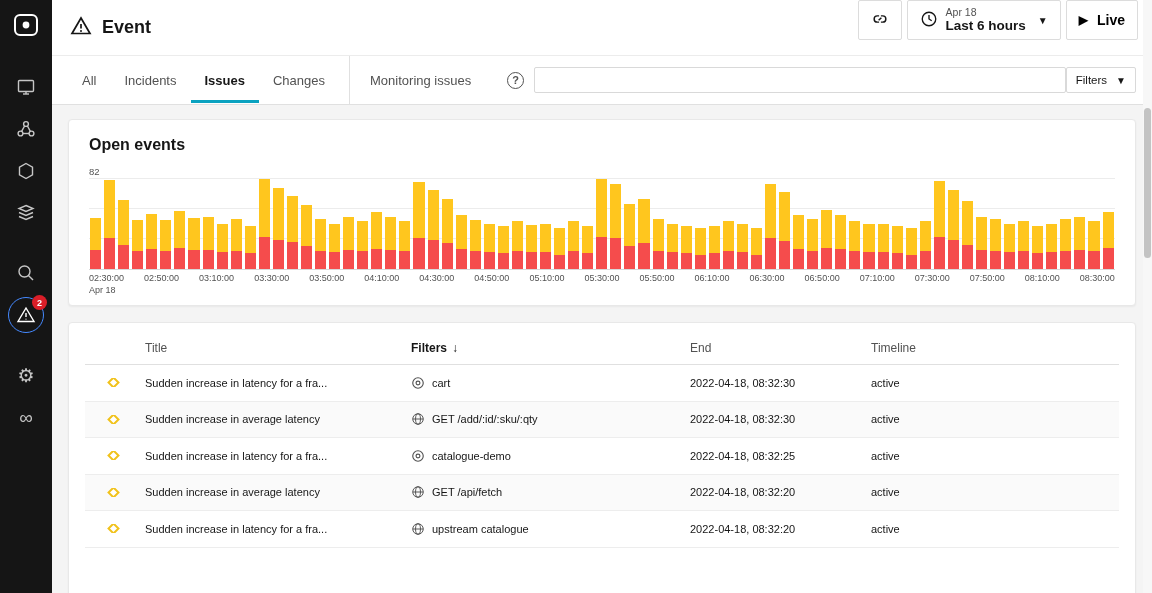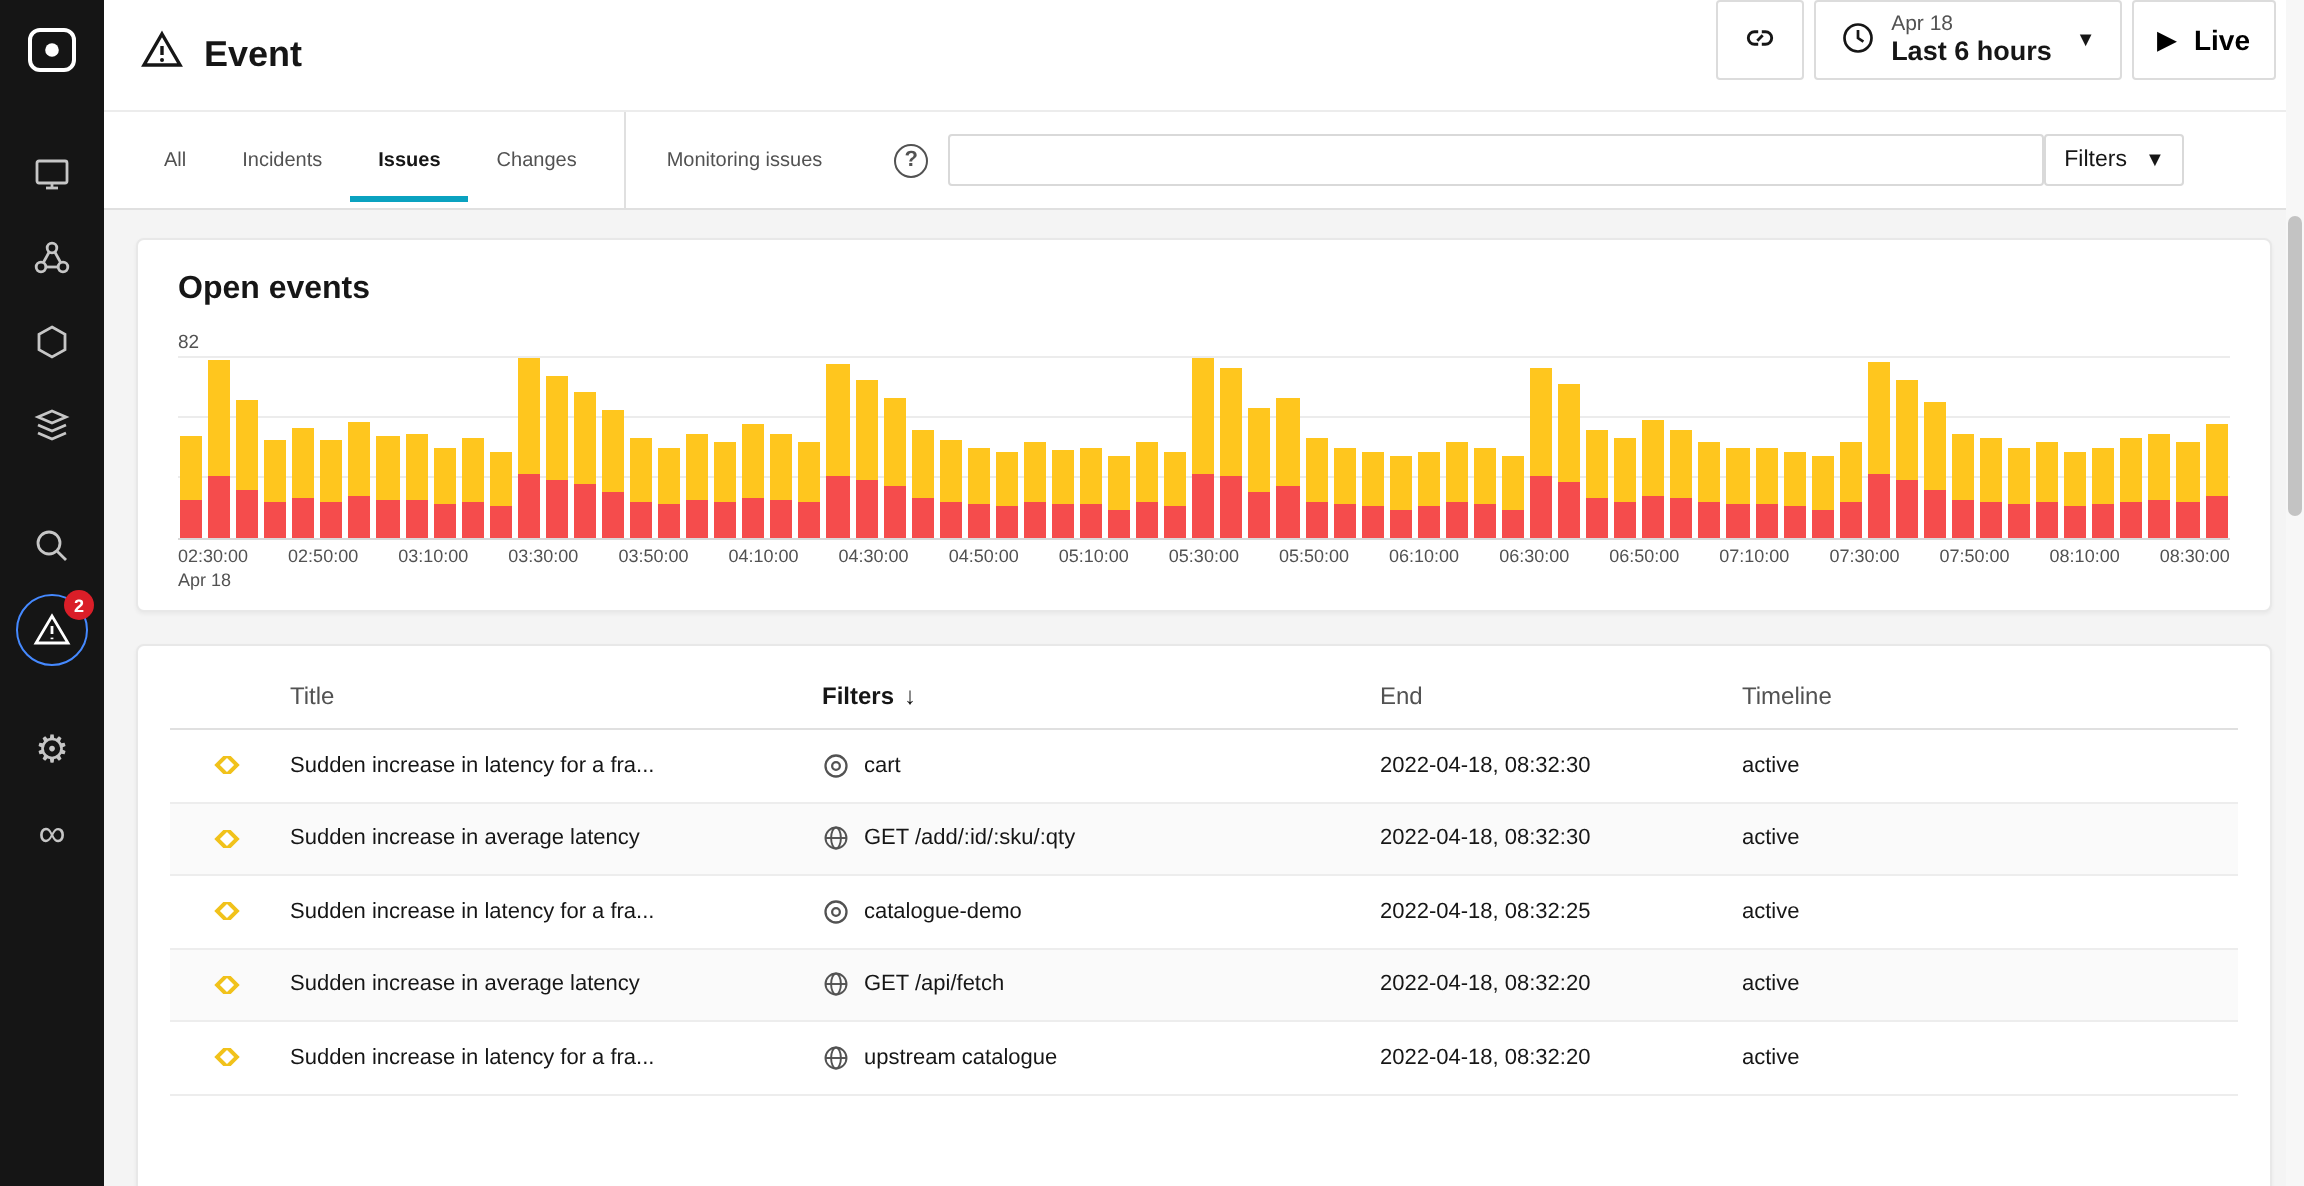--- a/index.html
+++ b/index.html
@@ -33,21 +33,21 @@
   .tb-btn{border:1px solid #dcdcdc;background:#fff;border-radius:2px;display:flex;align-items:center;gap:8px;padding:0 12px;cursor:pointer;font-family:inherit;}
   .time-btn .t-col{display:flex;flex-direction:column;align-items:flex-start;line-height:1.15;}
   .t-date{font-size:10.5px;color:#525252;}
   .t-range{font-size:13.5px;font-weight:bold;color:#161616;}
   .caret{font-size:10px;color:#161616;margin-left:4px;}
   .live-btn{font-size:14px;font-weight:bold;gap:9px;}
   .play-glyph{font-size:12px;}
 
   
   .tabbar{height:49px;background:#fff;border-bottom:1px solid #e0e0e0;display:flex;align-items:center;padding:0 16px;flex:0 0 49px;}
-  .tab{font-size:10px;color:#525252;padding:15px 14px 12px;border-bottom:3px solid transparent;cursor:pointer;white-space:nowrap;}
+  .tab{font-size:13px;color:#525252;padding:15px 14px 12px;border-bottom:3px solid transparent;cursor:pointer;white-space:nowrap;}
   .tab.active{color:#161616;font-weight:bold;border-bottom-color:var(--accent);}
   .tab-sep{width:1px;height:48px;background:#e0e0e0;margin:0 6px 0 10px;}
   .help-circle{width:17px;height:17px;border:1.4px solid #525252;border-radius:50%;color:#525252;font-size:11px;font-weight:bold;display:flex;align-items:center;justify-content:center;margin:0 10px 0 22px;cursor:pointer;}
   .search-input{flex:1;height:26px;border:1px solid #d9d9d9;border-radius:2px;padding:0 8px;font-size:12px;font-family:inherit;outline:none;max-width:548px;}
   .filters-btn{height:26px;border:1px solid #d9d9d9;background:#fff;border-radius:2px;font-size:11.5px;color:#161616;padding:0 9px;margin-left:0px;cursor:pointer;display:flex;align-items:center;gap:5px;font-family:inherit;}
 
   
   .content{flex:1;overflow:hidden;padding:14px 16px 0 16px;background:#f4f4f4;}
   .card{background:#fff;border:1px solid #e8e8e8;border-radius:4px;box-shadow:0 1px 2px rgba(0,0,0,.05);}
   .chart-card{padding:16px 20px 10px;}

